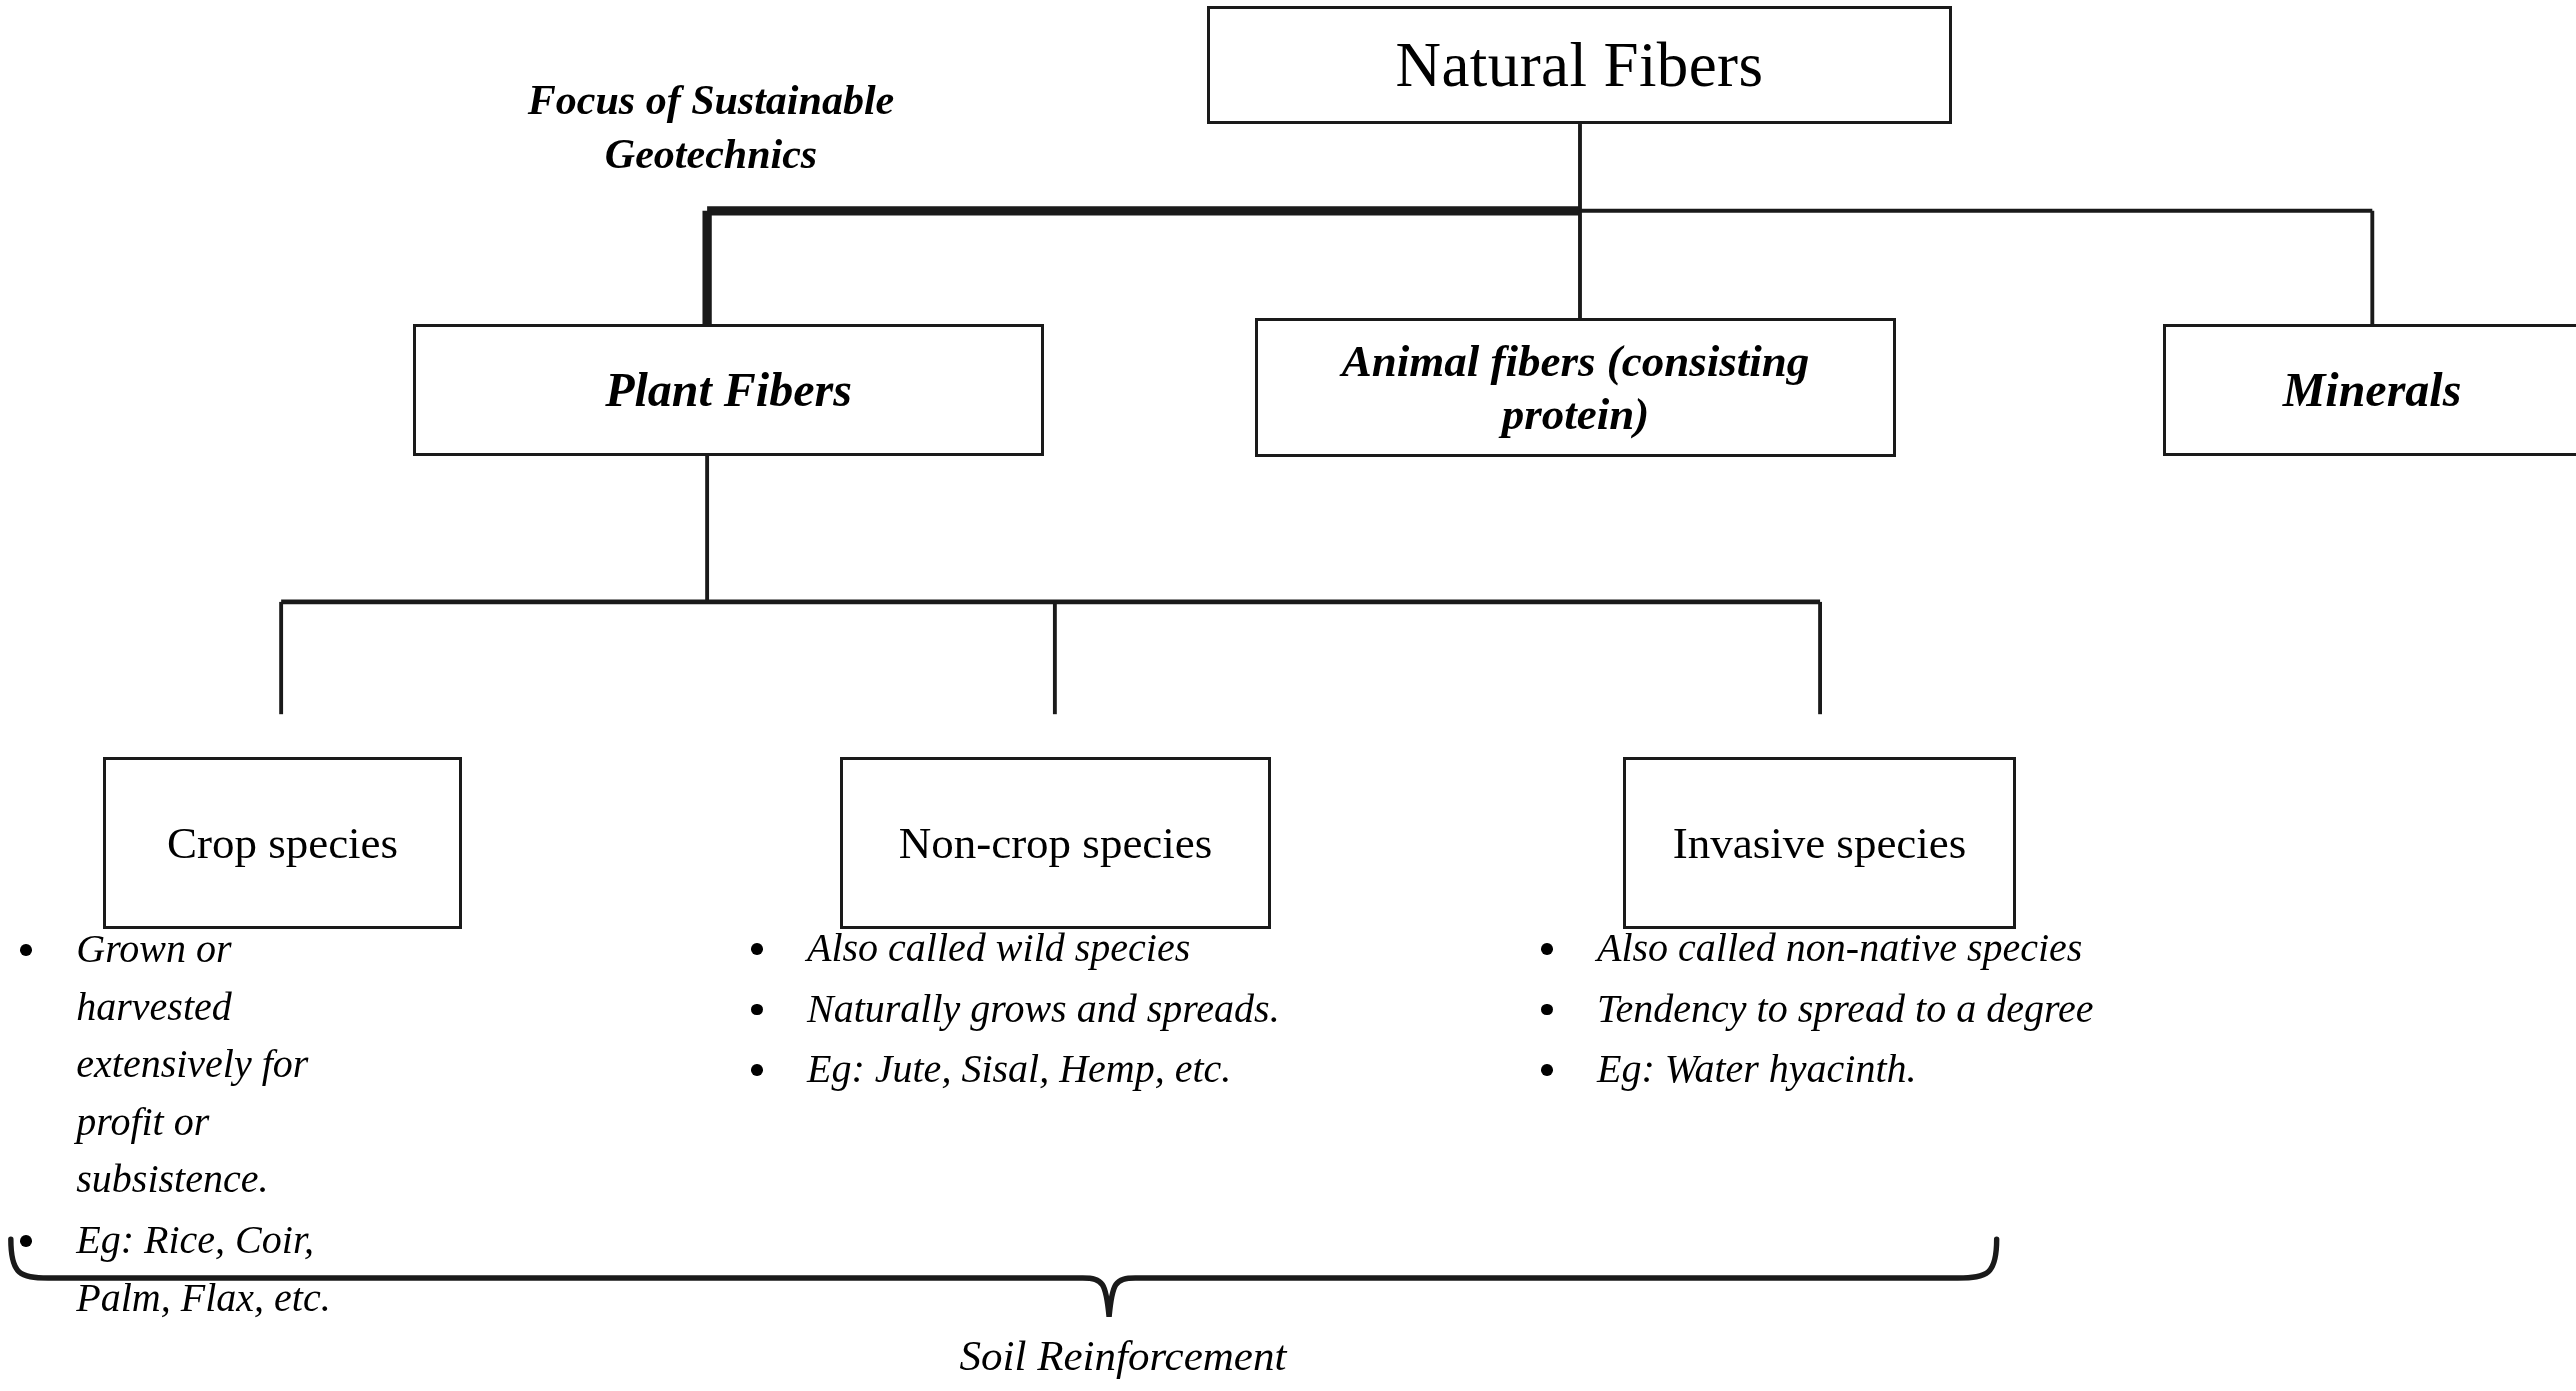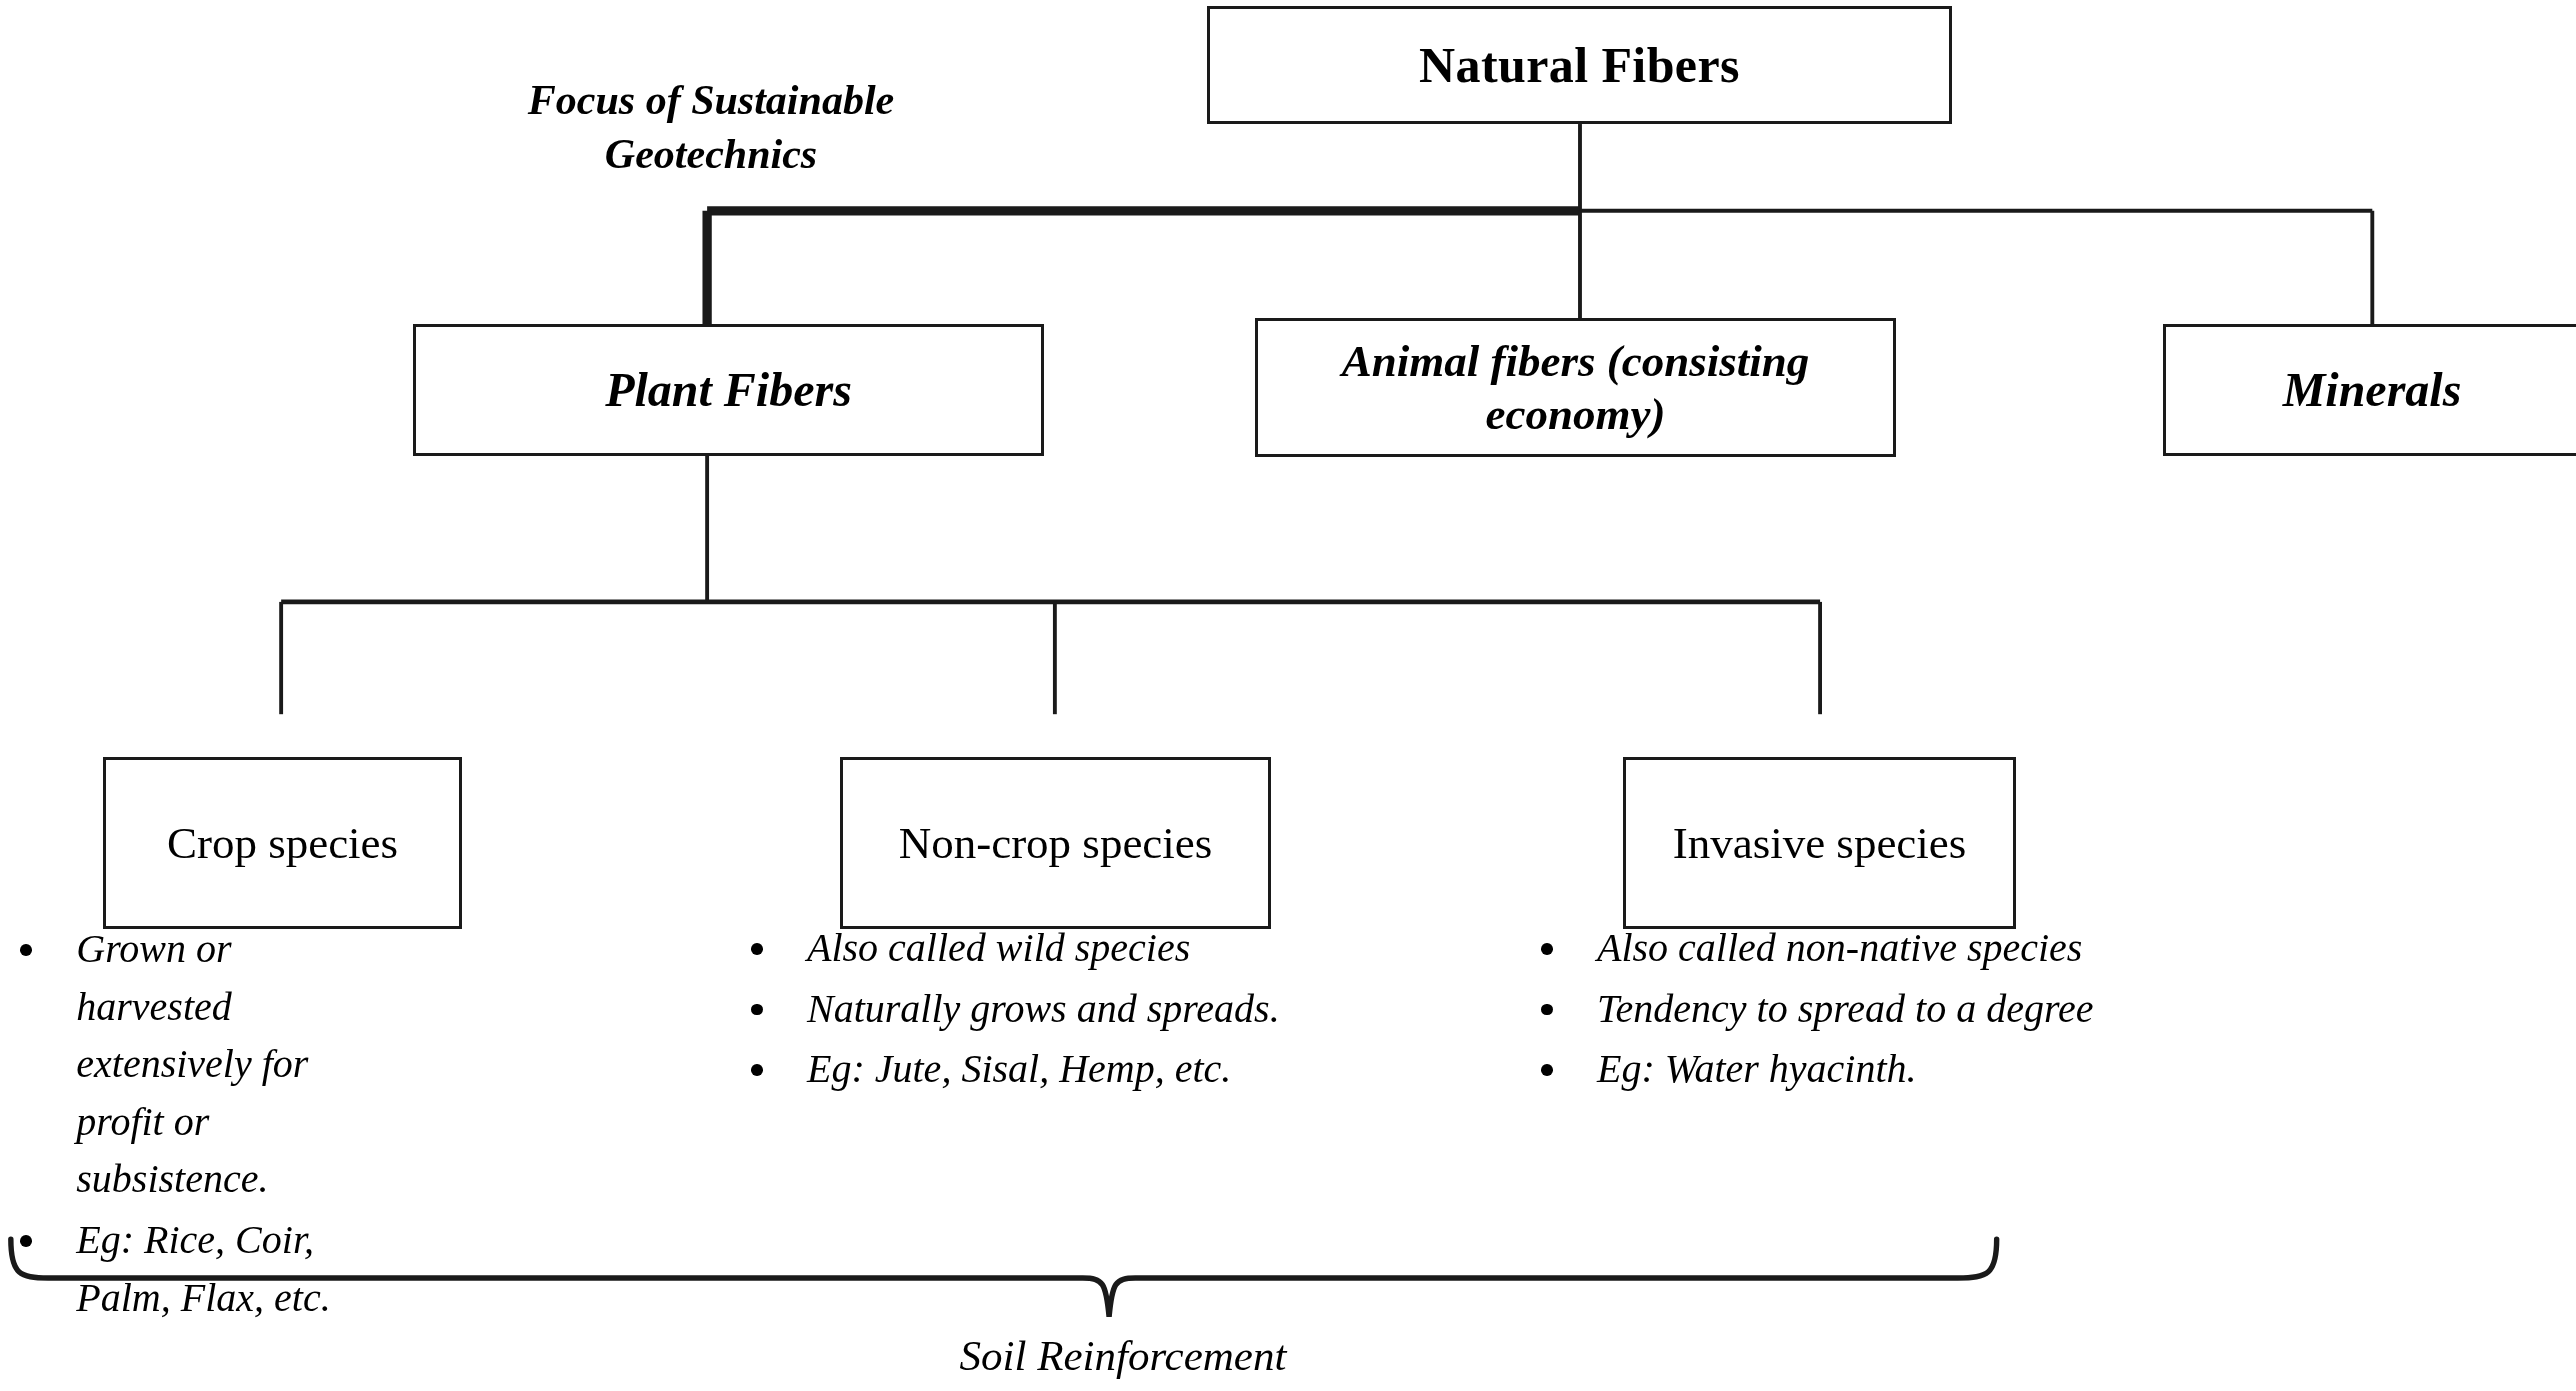--- a/index.html
+++ b/index.html
@@ -40,23 +40,23 @@
     line-height: 1.12;
     z-index: 3;
   }
   .node .lbl { display: block; width: 100%; padding: 0 7.7px; }
 
   
   #node-root {
     left: 1207px; top: 6.2px; width: 745px; height: 118px;
   }
   #node-root .lbl {
-    font-weight: bold;
+    font-weight: normal;
     font-style: normal;
-    font-size: 50px;
+    font-size: 63px;
     letter-spacing: 0.4px;
   }
 
   
   #node-plant {
     left: 413px; top: 324px; width: 631px; height: 132px;
   }
   #node-plant .lbl {
     font-weight: bold; font-style: italic; font-size: 48px;
   }
@@ -187,21 +187,21 @@
     <div>Geotechnics</div>
   </div>
 
   <div class="node" id="node-plant">
     <span class="lbl">Plant Fibers</span>
   </div>
 
   <div class="node" id="node-animal">
     <span class="lbl">
       <span>Animal fibers (consisting</span><br>
-      <span>economy)</span>
+      <span>protein)</span>
     </span>
   </div>
 
   <div class="node" id="node-mineral">
     <span class="lbl">Minerals</span>
   </div>
 
   <div class="node leafbox" id="node-crop">
     <span class="lbl">Crop species</span>
   </div>

